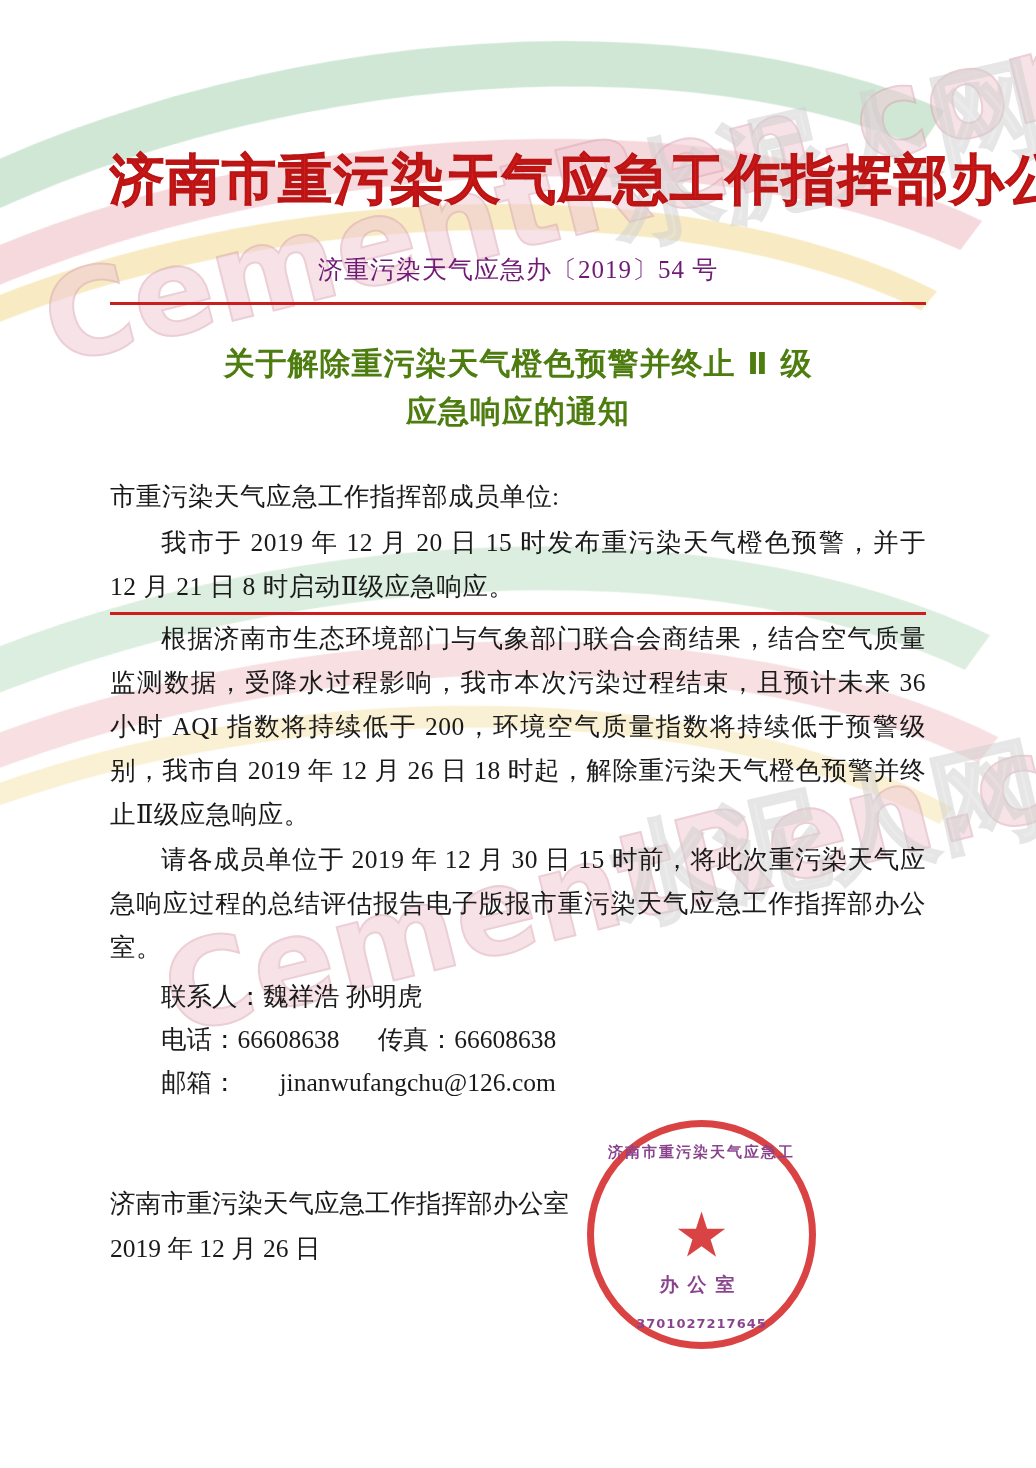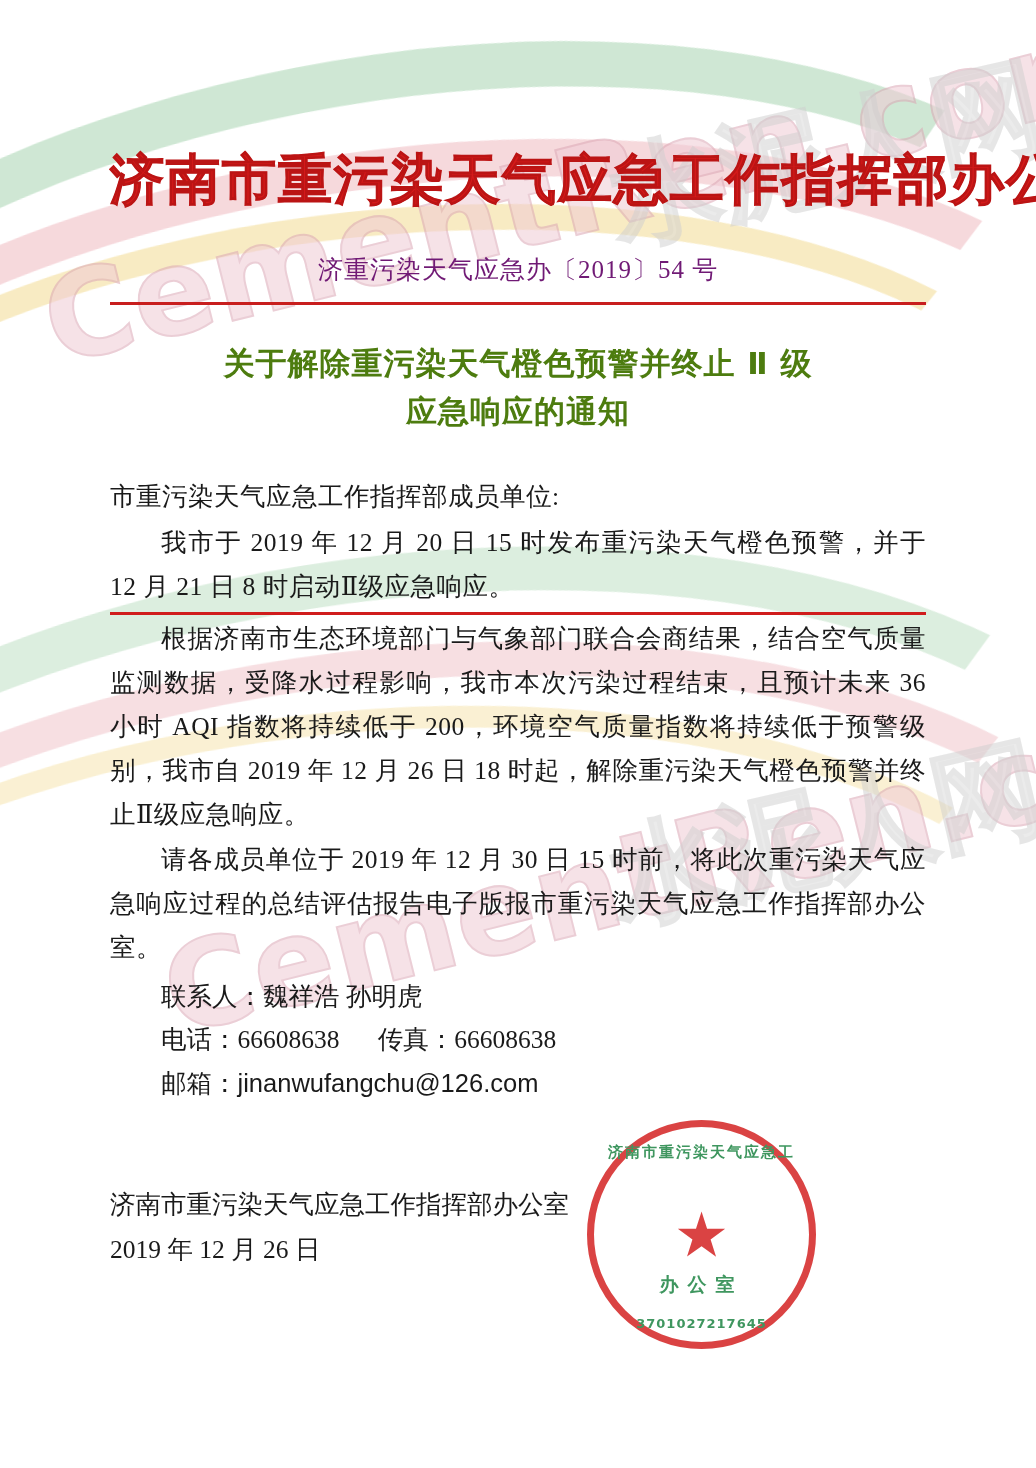--- a/index.html
+++ b/index.html
@@ -168,21 +168,21 @@
   .ul-red {
     border-bottom: 3px solid #d01c1c;
     padding-bottom: 3px;
   }
   .contact-block {
     margin-top: 6px;
     font-size: 25.5px;
     line-height: 1.68;
   }
   .contact-block .row { text-indent: 2em; }
-  .email-text { font-family: Liberation Sans, sans-serif; }
+  .email-text { font-family: Liberation Serif, serif; margin-left: 42px; }
 
   
   .sign {
     margin-top: 78px;
     font-size: 25.5px;
     line-height: 1.75;
     padding-right: 30px;
     position: relative;
     z-index: 3;
   }
@@ -203,21 +203,21 @@
     left: 50%; top: 50%;
     transform: translate(-50%,-50%);
     color: #d21b1b;
     font-size: 54px;
     line-height: 1;
   }
   .seal-text-top, .seal-text-bottom, .seal-code {
     position: absolute;
     left: 0; right: 0;
     text-align: center;
-    color: #15803d;
+    color: #701a75;
     font-family: "DejaVu Sans", sans-serif;
     font-weight: bold;
   }
   .seal-text-top { top: 16px; font-size: 15px; letter-spacing: 2px; }
   .seal-text-bottom { bottom: 44px; font-size: 19px; letter-spacing: 9px; }
   .seal-code { bottom: 11px; font-size: 13px; letter-spacing: 1px; }
 </style>
 </head>
 <body>
 

